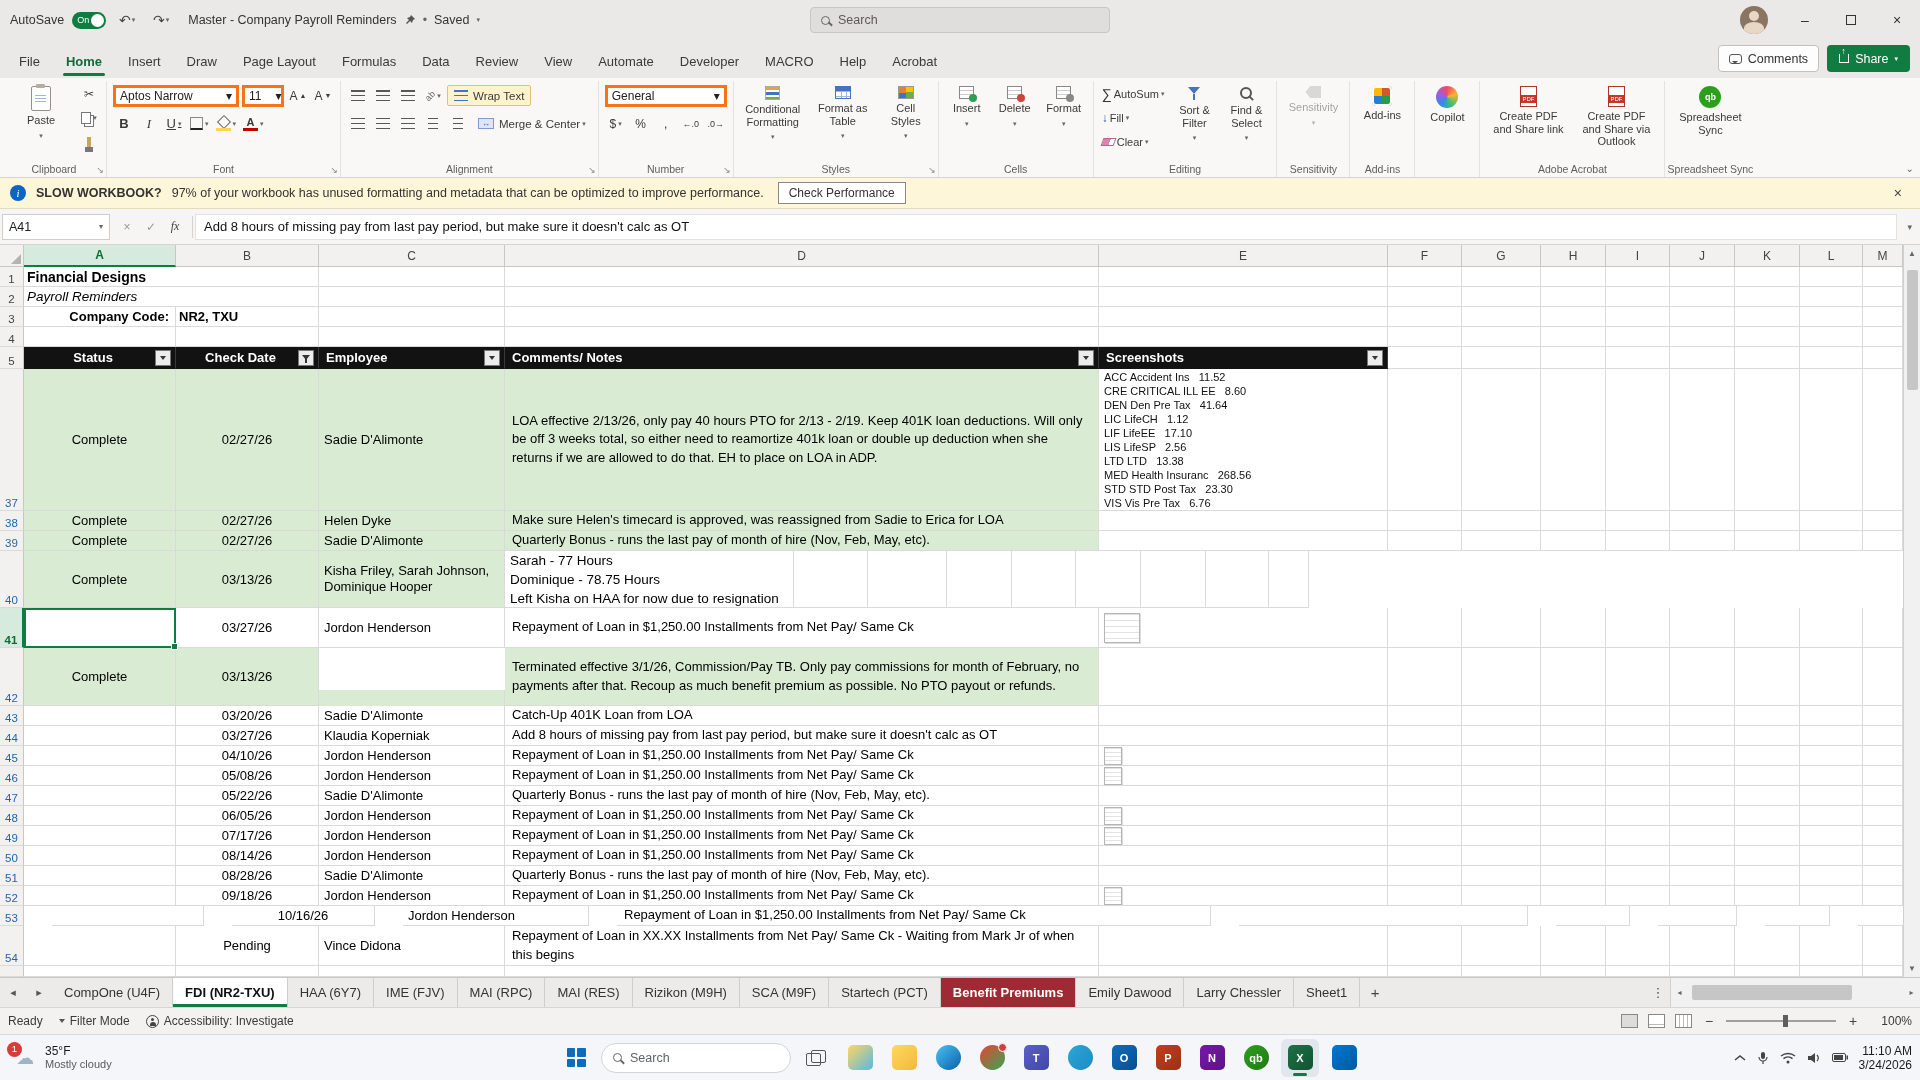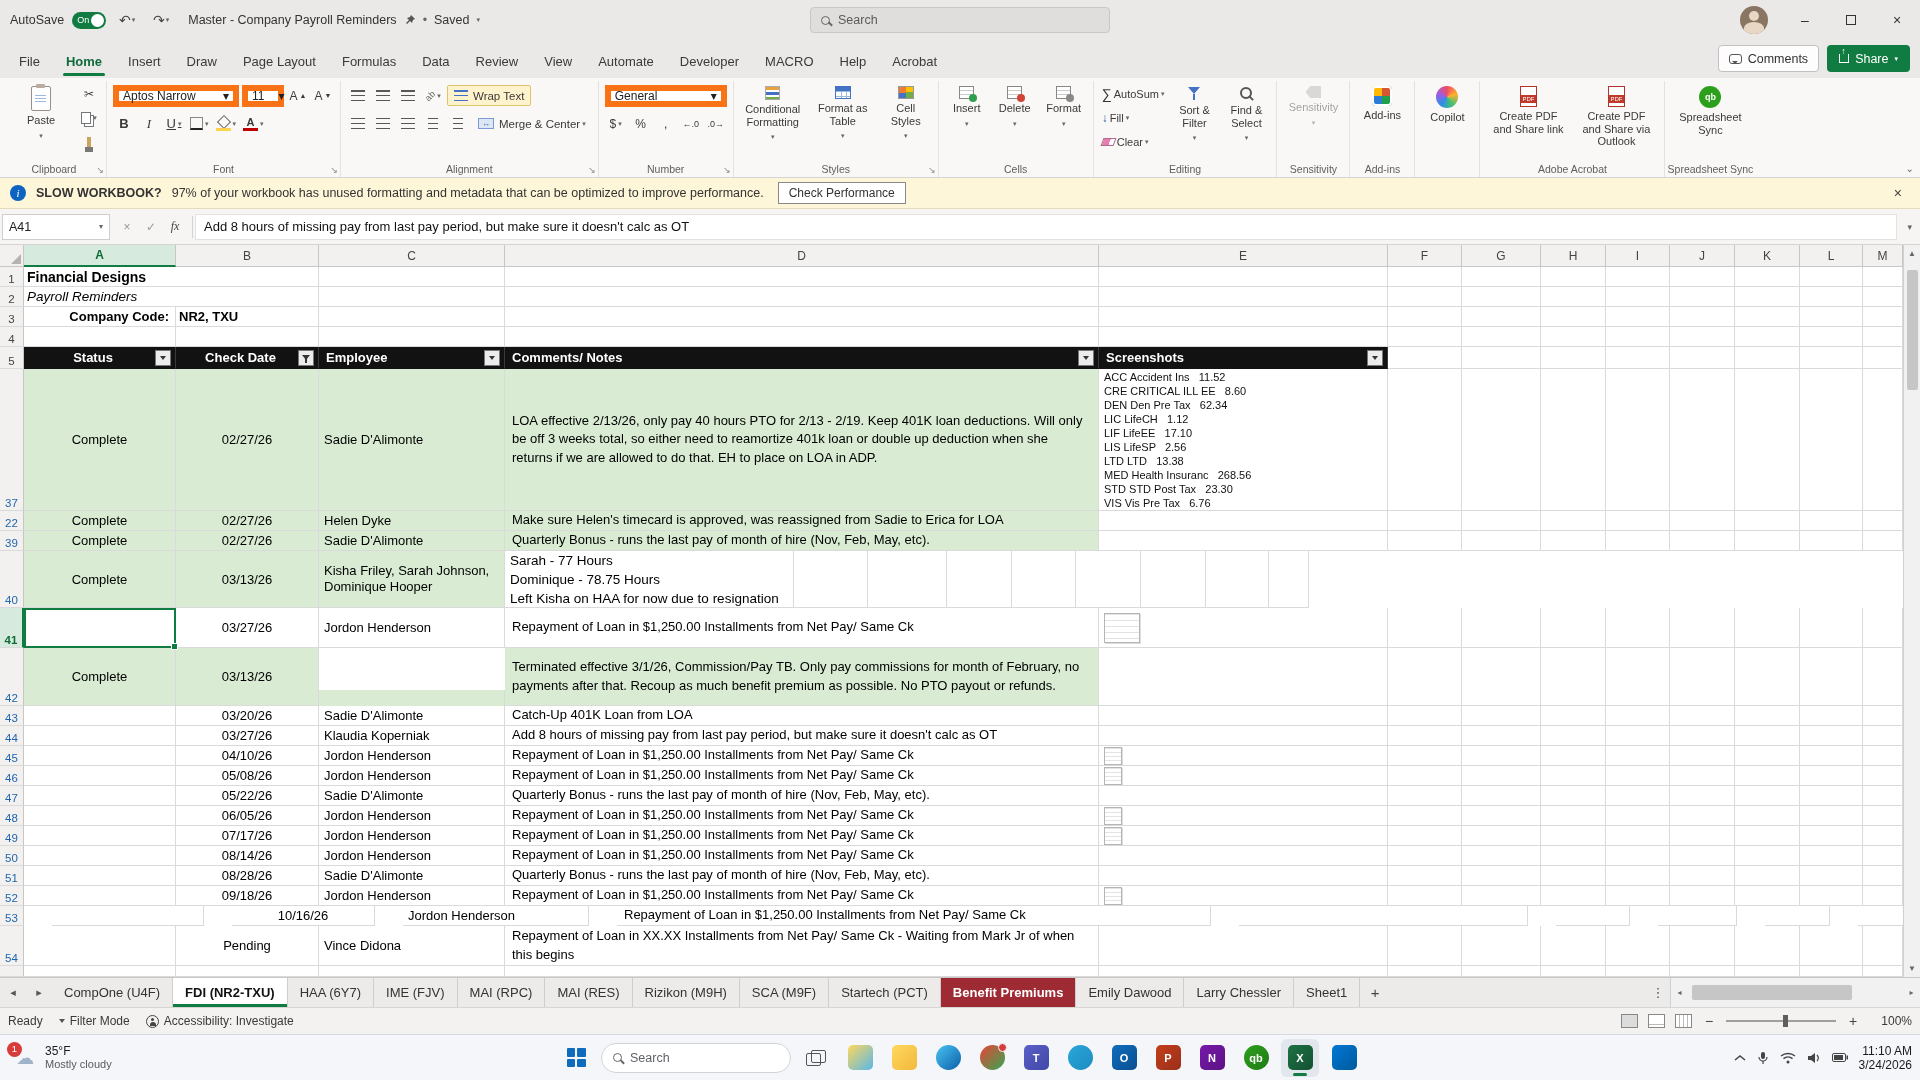--- a/index.html
+++ b/index.html
@@ -45,21 +45,21 @@
 .ribbon{height:100px;flex:0 0 auto;background:#f9f8f7;border-bottom:1px solid #d6d4d2;display:flex;align-items:stretch;padding:3px 2px 0;position:relative}
 .grp{position:relative;border-right:1px solid #e4e2e0;padding:2px 6px 17px;display:flex;align-items:flex-start;gap:4px;flex:0 0 auto}
 .grp-label{position:absolute;bottom:2px;left:0;right:0;text-align:center;font-size:10.5px;color:#605e5c;white-space:nowrap}
 .dlg{position:absolute;right:2px;bottom:2px;font-size:9px;color:#8a8886}
 .bb{display:flex;flex-direction:column;align-items:center;justify-content:flex-start;gap:3px;padding:3px 4px;width:66px;font-size:11px;line-height:12.5px;color:#3b3a39;text-align:center;border-radius:3px}
 .bb.wide{width:84px}
 .bb .dd,.rsm .dd{font-size:7px;color:#666}
 .col{display:flex;flex-direction:column;gap:3px}
 .rrow{display:flex;align-items:center;gap:3px;height:25px}
 .rsm{display:flex;align-items:center;justify-content:center;min-width:22px;height:21px;padding:0 2px;border-radius:2px;color:#3b3a39;font-size:12px;gap:2px}
-.rsel{display:flex;align-items:center;justify-content:space-between;height:22px;border:6px solid #f97316;background:#fff;padding:0 4px;font-size:12px;color:#222;gap:14px}
+.rsel{display:flex;align-items:center;justify-content:space-between;height:22px;border:3px solid #f97316;background:#fff;padding:0 4px;font-size:12px;color:#222;gap:14px}
 .dis{opacity:.45}
 
 .ic-paste{width:20px;height:25px;border:1.5px solid #9a8f86;border-radius:2px;background:#fff;position:relative}
 .ic-paste::before{content:"";position:absolute;top:-3px;left:4px;width:9px;height:4px;background:#b9ada2;border-radius:1px}
 .ic-paste::after{content:"";position:absolute;top:6px;left:3px;width:11px;height:10px;background:repeating-linear-gradient(#fff,#fff 2px,#9cb7d8 2px,#9cb7d8 3px)}
 .ic-copy{width:10px;height:12px;border:1px solid #777;background:#fff;box-shadow:3px 3px 0 -1px #fff,3px 3px 0 0 #777}
 .ic-brush{width:4px;height:10px;background:#caa45f;position:relative}
 .ic-brush::after{content:"";position:absolute;top:10px;left:-2px;width:8px;height:5px;background:#777}
 .ic-bold{font-weight:bold;font-size:13px}
 .ic-italic{font-style:italic;font-size:13px;font-family:"Liberation Serif",serif}
@@ -675,40 +675,40 @@
             <div class="g-rowh blue">37</div>
             <div class="g-cell st gr" style="width: 152px;">Complete</div>
             <div class="g-cell dt gr" style="width: 143px;">02/27/26</div>
             <div class="g-cell emp gr" style="width: 186px;">Sadie D'Alimonte</div>
             <div class="g-cell cmt gr" style="width: 594px;">
               <span>LOA effective 2/13/26, only pay 40 hours PTO for 2/13 - 2/19. Keep 401K loan deductions. Will only be off 3 weeks total, so either need to reamortize 401k loan or double up deduction when she returns if we are allowed to do that. EH to place on LOA in ADP.</span>
             </div>
             <div class="g-cell shot slist" style="width: 289px;">
               <div class="sline">ACC Accident Ins   11.52</div>
               <div class="sline">CRE CRITICAL ILL EE   8.60</div>
-              <div class="sline">DEN Den Pre Tax   62.34</div>
+              <div class="sline">DEN Den Pre Tax   41.64</div>
               <div class="sline">LIC LifeCH   1.12</div>
               <div class="sline">LIF LifeEE   17.10</div>
               <div class="sline">LIS LifeSP   2.56</div>
               <div class="sline">LTD LTD   13.38</div>
               <div class="sline">MED Health Insuranc   268.56</div>
               <div class="sline">STD STD Post Tax   23.30</div>
               <div class="sline">VIS Vis Pre Tax   6.76</div>
             </div>
             <div class="g-cell" style="width: 74px;"></div>
             <div class="g-cell" style="width: 79px;"></div>
             <div class="g-cell" style="width: 65px;"></div>
             <div class="g-cell" style="width: 64px;"></div>
             <div class="g-cell" style="width: 65px;"></div>
             <div class="g-cell" style="width: 65px;"></div>
             <div class="g-cell" style="width: 63px;"></div>
             <div class="g-cell" style="width: 40px;"></div>
           </div>
           <div class="g-row" style="height: 20px;">
-            <div class="g-rowh blue">22</div>
+            <div class="g-rowh blue">38</div>
             <div class="g-cell st gr" style="width: 152px;">Complete</div>
             <div class="g-cell dt gr" style="width: 143px;">02/27/26</div>
             <div class="g-cell emp gr" style="width: 186px;">Helen Dyke</div>
             <div class="g-cell cmt gr" style="width: 594px;">
               <span>Make sure Helen's timecard is approved, was reassigned from Sadie to Erica for LOA</span>
             </div>
             <div class="g-cell shot" style="width: 289px;"></div>
             <div class="g-cell" style="width: 74px;"></div>
             <div class="g-cell" style="width: 79px;"></div>
             <div class="g-cell" style="width: 65px;"></div>

